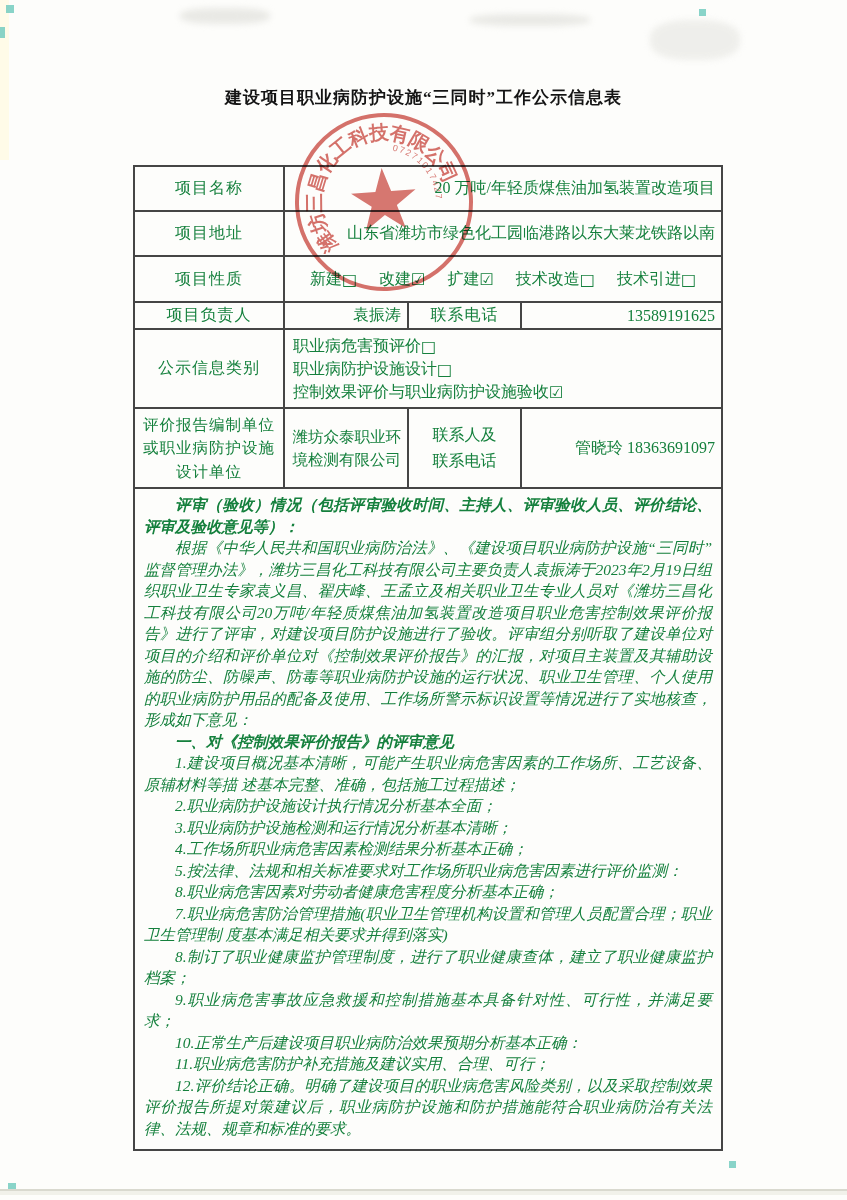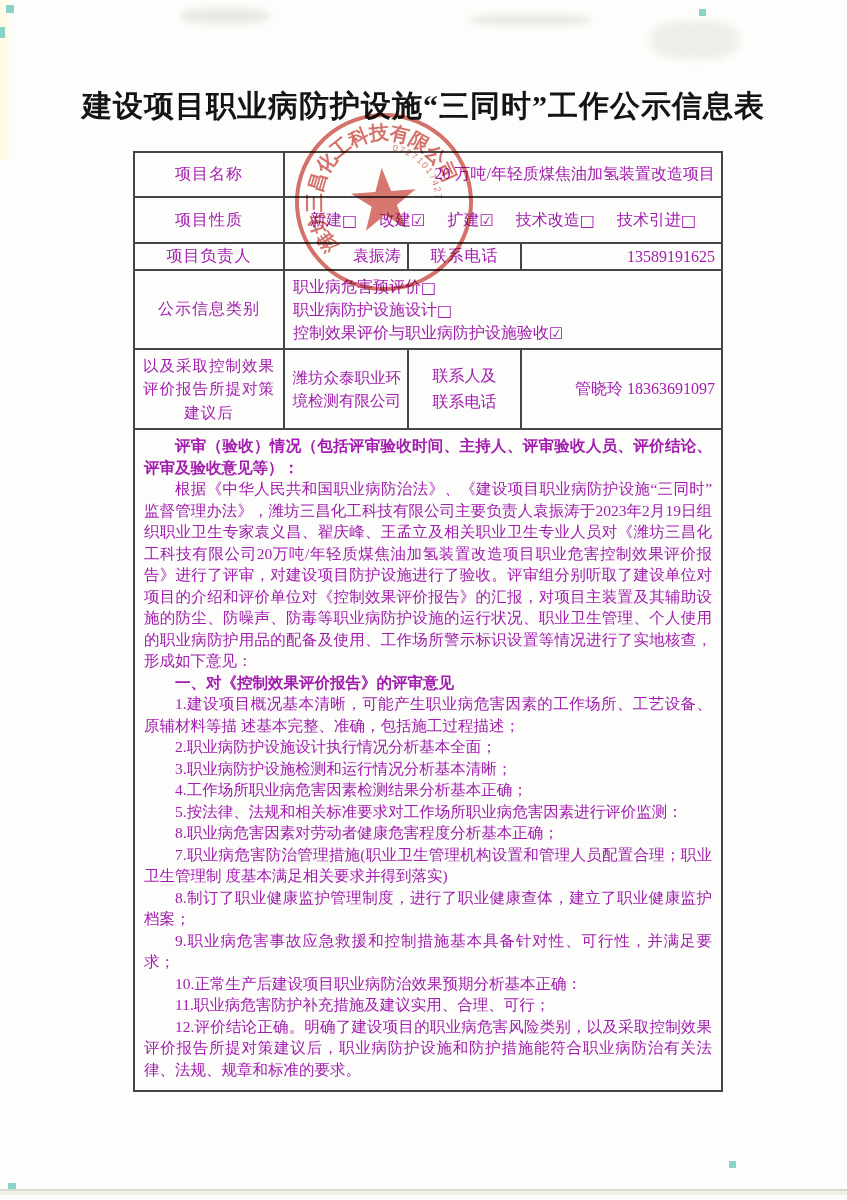--- a/index.html
+++ b/index.html
@@ -15,48 +15,48 @@
   .scan-bottom-line2{position:absolute;left:0;top:1191px;width:847px;height:4px;background:#f1f1ea;}
   .artifact{position:absolute;background:#6cc9bd;opacity:.8;}
   .a1{left:6px;top:5px;width:8px;height:8px;}
   .a2{left:0px;top:27px;width:5px;height:11px;}
   .a3{left:699px;top:9px;width:7px;height:7px;}
   .a4{left:8px;top:1183px;width:8px;height:8px;}
   .a5{left:729px;top:1161px;width:7px;height:7px;}
 
   .doc-title{
     position:absolute;left:0;top:86px;width:847px;
-    text-align:center;font-size:30px;font-weight:bold;letter-spacing:1px;color:#141414;
+    text-align:center;font-size:17px;font-weight:bold;letter-spacing:1px;color:#141414;
   }
 
   .info-table{
-    position:absolute;left:133px;top:151px;width:588px;
+    position:absolute;left:133px;top:165px;width:588px;
     border-collapse:collapse;table-layout:fixed;
-    font-size:16px;color:#a21caf;
+    font-size:16px;color:#15803d;
   }
   .info-table td{
     border:2px solid #454545;
     padding:2px 6px;
     vertical-align:middle;
     overflow:hidden;
   }
   .c1{width:150px;} .c2{width:124px;} .c3{width:113px;} .c4{width:201px;}
   .lbl{text-align:center;letter-spacing:1px;}
   .val-center{text-align:right;}
   .r1{height:45px;} .r2{height:45px;} .r3{height:46px;margin-top:32px;}
   .r4{height:24px;} .r5{height:72px;} .r6{height:80px;}
   .nature-opts{display:flex;justify-content:center;align-items:center;gap:22px;flex-wrap:nowrap;text-align:right;}
   .opt{white-space:nowrap;}
   .glyph{font-family:"DejaVu Sans","Liberation Sans",sans-serif;font-size:16px;position:relative;top:1px;}
   .pub-items{padding:2px 2px;}
   .pub-items .line{line-height:23px;text-align:left;}
   .unit-label{line-height:1.5;font-size:15.5px;}
   .contact-label{white-space:pre-line;text-align:center;line-height:1.6;}
 
-  .review-cell{vertical-align:top !important;padding:5px 9px 10px 9px !important;height:602px;}
+  .review-cell{vertical-align:top !important;padding:5px 9px 10px 9px !important;height:602px;font-style:italic;}
   .review-cell .hd{font-weight:bold;line-height:21.5px;font-size:15.5px;text-align:justify;margin:0;}
   .review-cell p{margin:0;font-size:15.5px;line-height:21.5px;text-align:justify;text-indent:2em;}
   .review-cell p.bold{font-weight:bold;}
 
   .stamp{
     position:absolute;left:288px;top:106px;width:192px;height:192px;
     mix-blend-mode:multiply;opacity:.88;pointer-events:none;
     transform:rotate(-4deg);
   }
 
@@ -85,20 +85,24 @@
       <col class="c1">
       <col class="c2">
       <col class="c3">
       <col class="c4">
     </colgroup>
   <tbody>
       <tr class="r1">
     <td class="lbl">项目名称</td>
     <td class="val-center" colspan="3">20 万吨/年轻质煤焦油加氢装置改造项目</td>
   </tr>
+  <tr class="r2">
+    <td class="lbl">项目地址</td>
+    <td class="val-center" colspan="3">山东省潍坊市绿色化工园临港路以东大莱龙铁路以南</td>
+  </tr>
   <tr class="r3">
     <td class="lbl">项目性质</td>
     <td colspan="3">
       <div class="nature-opts">
         <span class="opt"><span>新建</span><span class="glyph">□</span></span>
         <span class="opt"><span>改建</span><span class="glyph">☑</span></span>
         <span class="opt"><span>扩建</span><span class="glyph">☑</span></span>
         <span class="opt"><span>技术改造</span><span class="glyph">□</span></span>
         <span class="opt"><span>技术引进</span><span class="glyph">□</span></span>
       </div>
@@ -114,21 +118,21 @@
     <td class="lbl">公示信息类别</td>
     <td colspan="3">
       <div class="pub-items">
         <div class="line"><span>职业病危害预评价</span><span class="glyph">□</span></div>
         <div class="line"><span>职业病防护设施设计</span><span class="glyph">□</span></div>
         <div class="line"><span>控制效果评价与职业病防护设施验收</span><span class="glyph">☑</span></div>
       </div>
     </td>
   </tr>
   <tr class="r6">
-    <td class="lbl unit-label">以及采取控制效果评价报告所提对策建议后</td>
+    <td class="lbl unit-label">评价报告编制单位或职业病防护设施设计单位</td>
     <td class="val-center unit-label">潍坊众泰职业环境检测有限公司</td>
     <td class="contact-label">联系人及
 联系电话</td>
     <td class="val-center">管晓玲 18363691097</td>
   </tr>
   <tr>
     <td class="review-cell" colspan="4">
       <p class="hd">评审（验收）情况（包括评审验收时间、主持人、评审验收人员、评价结论、评审及验收意见等）：</p>
       <p>根据《中华人民共和国职业病防治法》、《建设项目职业病防护设施“三同时”监督管理办法》，潍坊三昌化工科技有限公司主要负责人袁振涛于2023年2月19日组织职业卫生专家袁义昌、翟庆峰、王孟立及相关职业卫生专业人员对《潍坊三昌化工科技有限公司20万吨/年轻质煤焦油加氢装置改造项目职业危害控制效果评价报告》进行了评审，对建设项目防护设施进行了验收。评审组分别听取了建设单位对项目的介绍和评价单位对《控制效果评价报告》的汇报，对项目主装置及其辅助设施的防尘、防噪声、防毒等职业病防护设施的运行状况、职业卫生管理、个人使用的职业病防护用品的配备及使用、工作场所警示标识设置等情况进行了实地核查，形成如下意见：</p>
       <p class="bold">一、对《控制效果评价报告》的评审意见</p>

